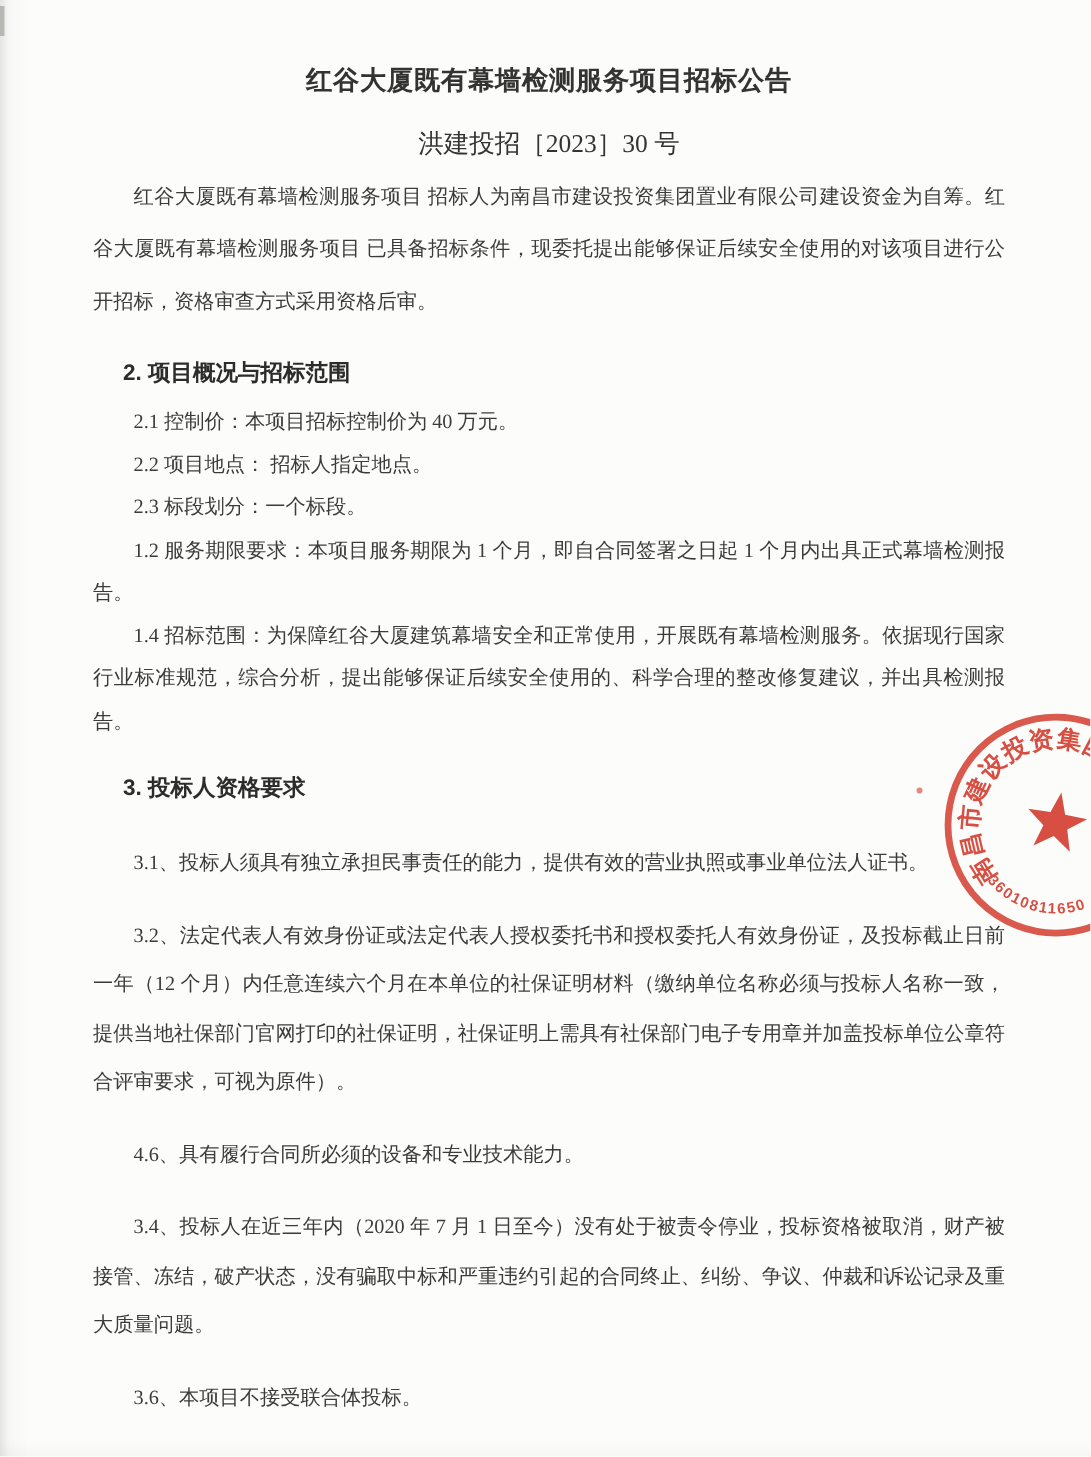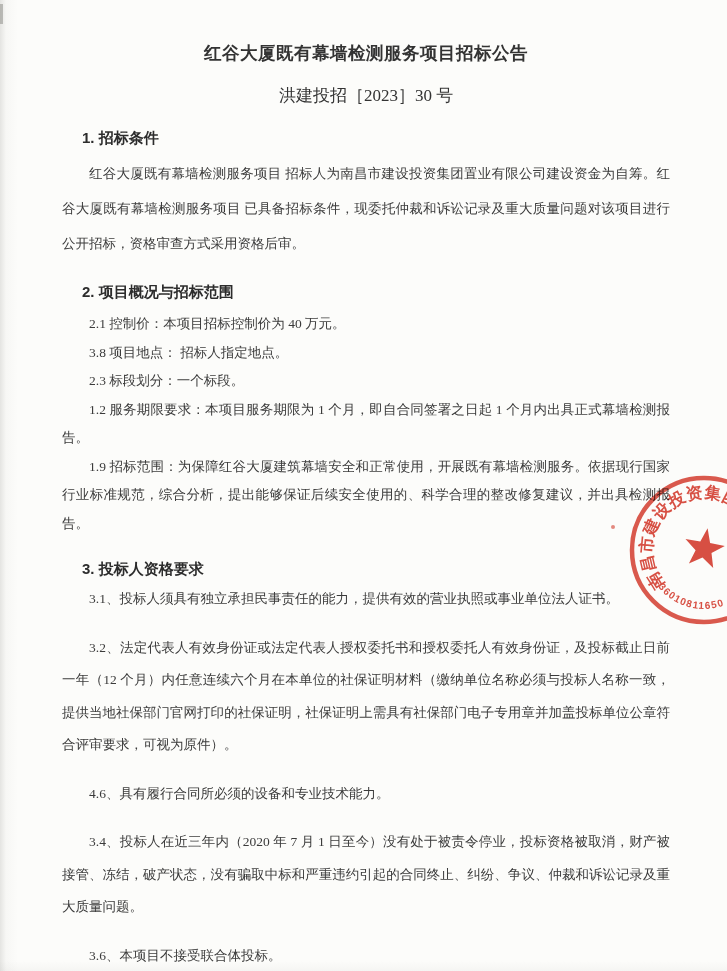--- a/index.html
+++ b/index.html
@@ -52,49 +52,48 @@
     margin: 5px 0 0 0;
     font-size: 13.5px;
     text-align: justify;
     text-indent: 2em;
     color: #3b3b3b;
   }
   .para.lead { line-height: 35px; margin-top: 5px; }
   .s2-item { line-height: 28.5px; margin-top: 0; }
   .s2-item.first { margin-top: 5px; }
   .s3-item { line-height: 32.5px; margin-top: 16px; }
-  .s3-item.first { margin-top: 1px; }
+  .s3-item.first { margin-top: 20px; }
   .u { text-underline-offset: 3px; text-decoration-thickness: 1px; }
 
   .stamp {
     position: absolute; top: 448px; right: 0; width: 127px; height: 208px;
     opacity: 0.88; mix-blend-mode: multiply; pointer-events: none;
   }
 </style>
 </head>
 <body>
 
 <div class="scan-vignette"></div>
 <div class="edge-mark"></div>
 <div class="red-speck"></div>
 
 <div class="page">
 
   <h1 class="doc-title">红谷大厦既有幕墙检测服务项目招标公告</h1>
   <div class="doc-number">洪建投招［2023］30 号</div>
 
-  <h2 class="sec-heading first">1. 招标条件</h2>
-  <p class="para lead"><span class="u">红谷大厦既有幕墙检测服务项目</span><span> 招标人为</span><span class="u">南昌市建设投资集团置业有限公司</span><span>建设资金为自筹。</span><span class="u">红谷大厦既有幕墙检测服务项目</span><span> 已具备招标条件，现委托</span><span class="u">仲裁和诉讼记录及重大质量问题</span><span>对该项目进行公开招标，资格审查方式采用</span><span class="u">资格后审</span><span>。</span></p>
+  <p class="para lead"><span class="u">红谷大厦既有幕墙检测服务项目</span><span> 招标人为</span><span class="u">南昌市建设投资集团置业有限公司</span><span>建设资金为自筹。</span><span class="u">红谷大厦既有幕墙检测服务项目</span><span> 已具备招标条件，现委托</span><span class="u">提出能够保证后续安全使用的</span><span>对该项目进行公开招标，资格审查方式采用</span><span class="u">资格后审</span><span>。</span></p>
 
   <h2 class="sec-heading">2. 项目概况与招标范围</h2>
   <p class="para s2-item first">2.1 控制价：本项目招标控制价为 40 万元。</p>
-  <p class="para s2-item">3.8 项目地点：  招标人指定地点。</p>
+  <p class="para s2-item">2.2 项目地点：  招标人指定地点。</p>
   <p class="para s2-item">2.3 标段划分：一个标段。</p>
   <p class="para s2-item">1.2 服务期限要求：本项目服务期限为 1 个月，即自合同签署之日起 1 个月内出具正式幕墙检测报告。</p>
-  <p class="para s2-item">1.9 招标范围：为保障红谷大厦建筑幕墙安全和正常使用，开展既有幕墙检测服务。依据现行国家行业标准规范，综合分析，提出能够保证后续安全使用的、科学合理的整改修复建议，并出具检测报告。</p>
+  <p class="para s2-item">1.4 招标范围：为保障红谷大厦建筑幕墙安全和正常使用，开展既有幕墙检测服务。依据现行国家行业标准规范，综合分析，提出能够保证后续安全使用的、科学合理的整改修复建议，并出具检测报告。</p>
 
   <h2 class="sec-heading">3. 投标人资格要求</h2>
   <p class="para s3-item first">3.1、投标人须具有独立承担民事责任的能力，提供有效的营业执照或事业单位法人证书。</p>
   <p class="para s3-item">3.2、法定代表人有效身份证或法定代表人授权委托书和授权委托人有效身份证，及投标截止日前一年（12 个月）内任意连续六个月在本单位的社保证明材料（缴纳单位名称必须与投标人名称一致，提供当地社保部门官网打印的社保证明，社保证明上需具有社保部门电子专用章并加盖投标单位公章符合评审要求，可视为原件）。</p>
   <p class="para s3-item">4.6、具有履行合同所必须的设备和专业技术能力。</p>
   <p class="para s3-item">3.4、投标人在近三年内（2020 年 7 月 1 日至今）没有处于被责令停业，投标资格被取消，财产被接管、冻结，破产状态，没有骗取中标和严重违约引起的合同终止、纠纷、争议、仲裁和诉讼记录及重大质量问题。</p>
   <p class="para s3-item">3.6、本项目不接受联合体投标。</p>
 
 </div>
 

